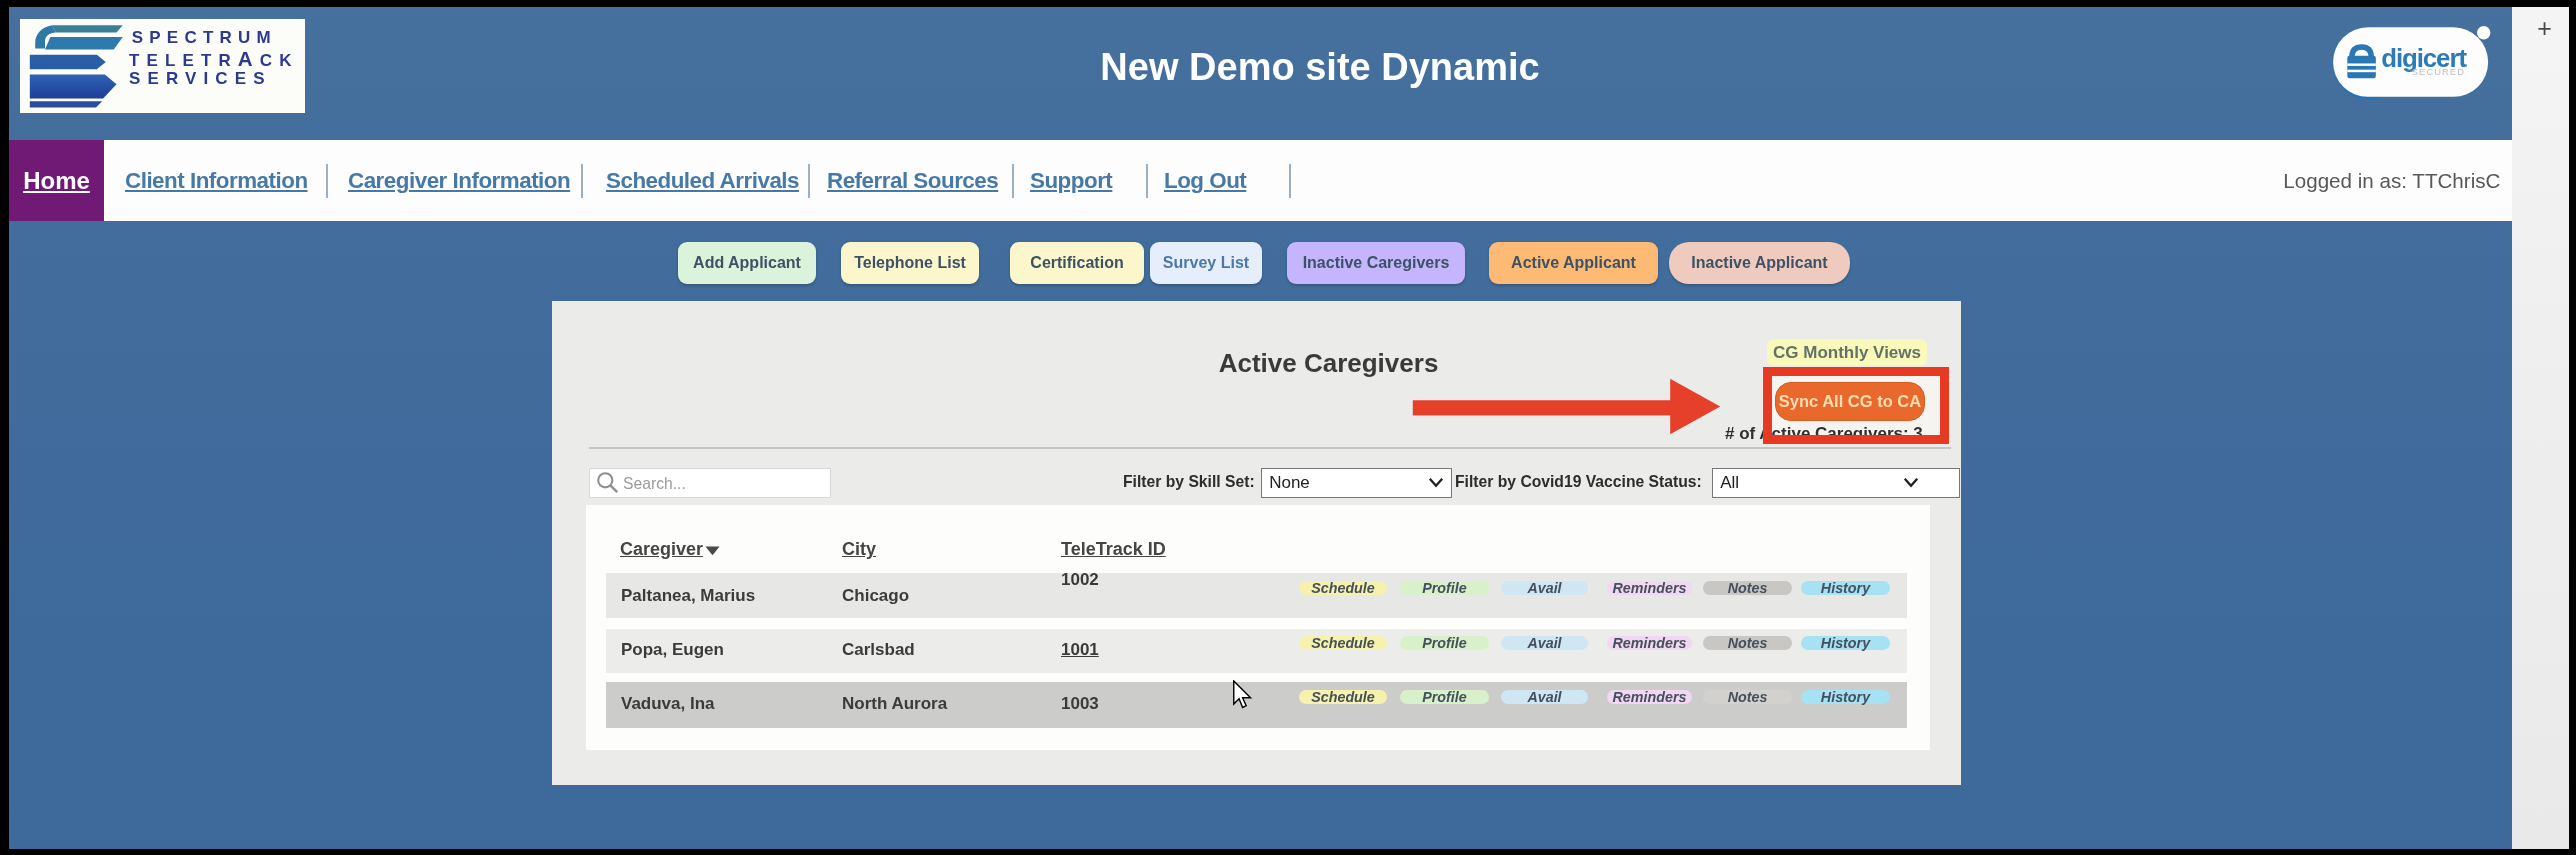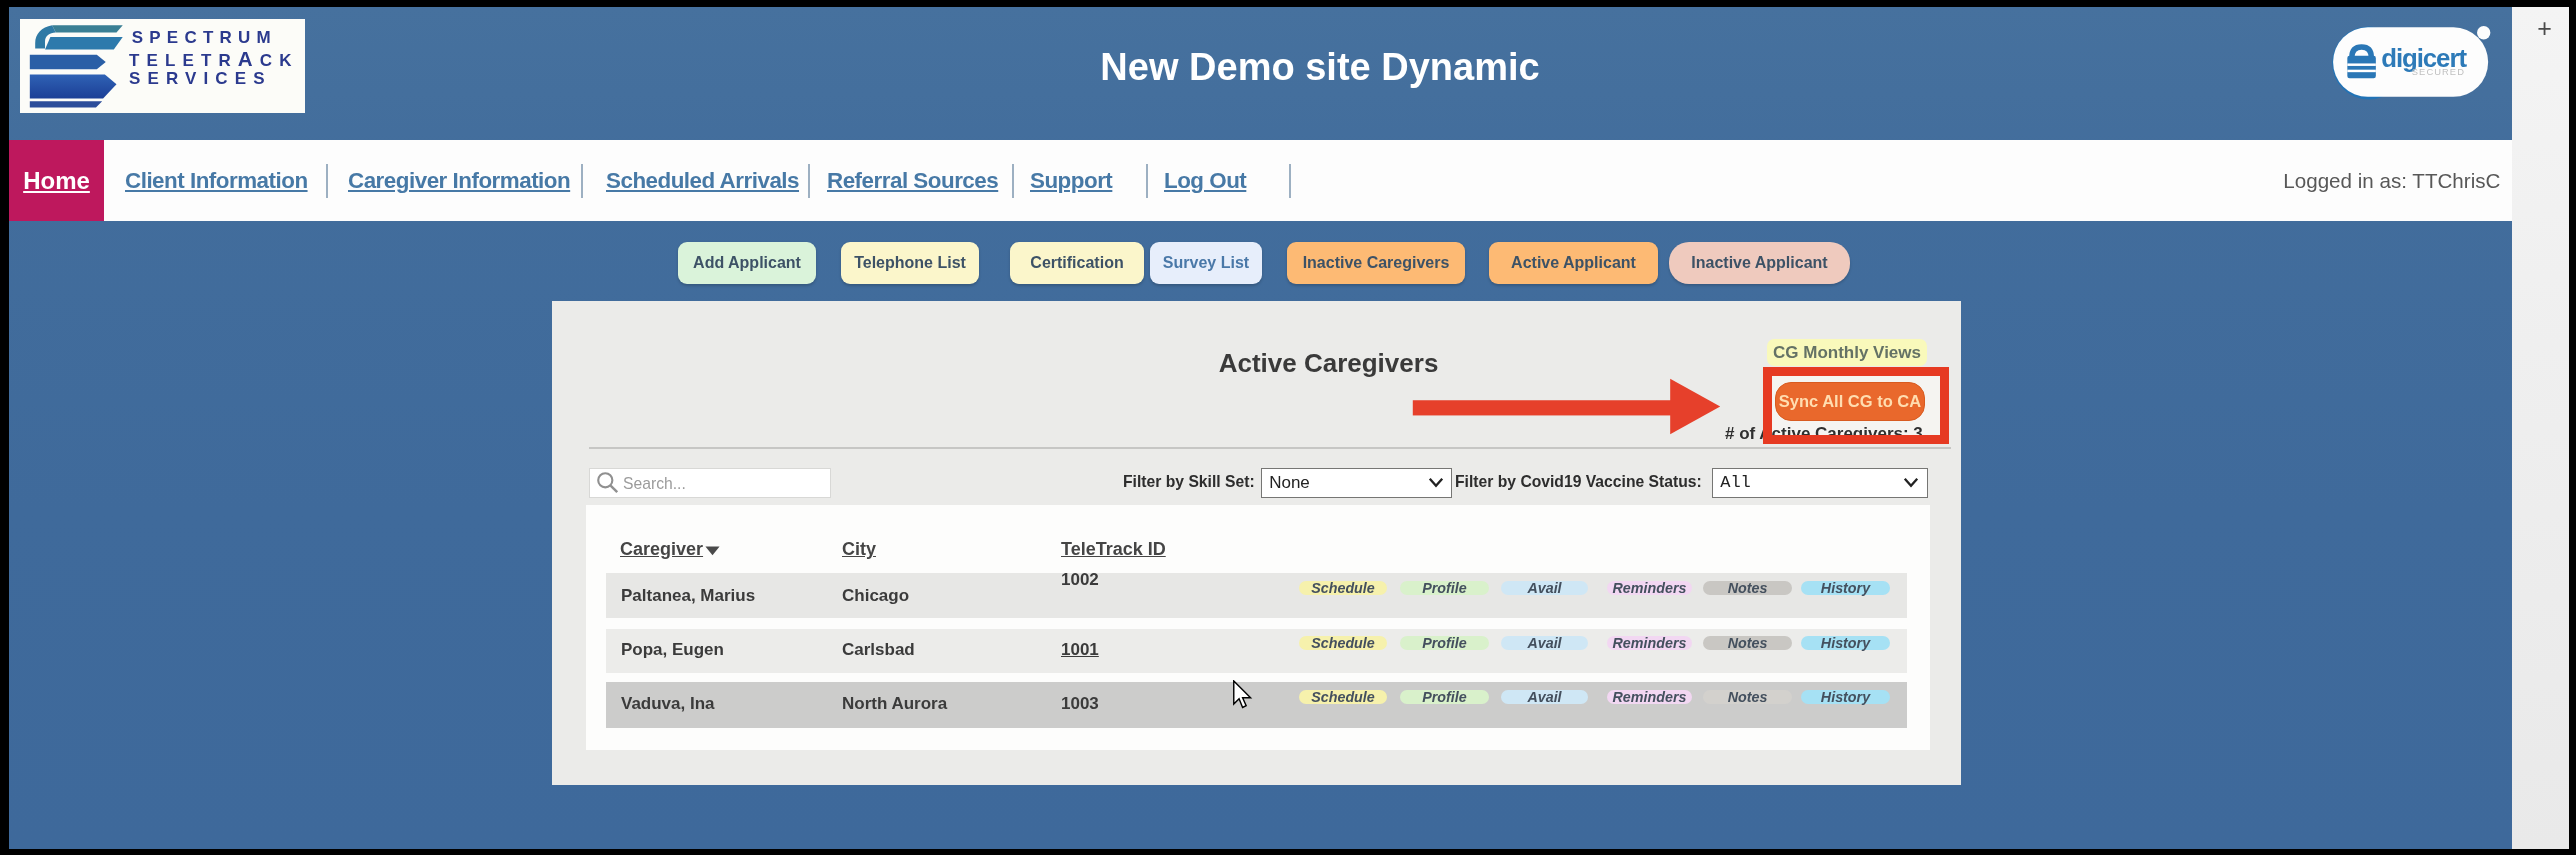--- a/index.html
+++ b/index.html
@@ -16,21 +16,21 @@
   
   #logobox { left:19.7px; top:19px; width:285px; height:94px; background:#fcfcf8; }
   
   #title { left:0px; top:46px; width:2640px; text-align:center; color:#fff;
     font-size:38px; font-weight:bold; letter-spacing:0px; }
   
   #nav { left:9px; top:140px; width:2503px; height:81px; background:#fdfdfd; }
   .navlink { position:absolute; top:0; height:81px; line-height:81px; font-size:22.4px; font-weight:bold;
     color:#4779a6; text-decoration:underline; white-space:nowrap; letter-spacing:-0.5px; }
   .navsep { position:absolute; top:24px; height:34px; width:1.8px; background:#9db0c2; }
-  #home { left:0px; top:0px; width:95px; height:81px; background:#be185d; color:#fff;
+  #home { left:0px; top:0px; width:95px; height:81px; background:#701a75; color:#fff;
     font-size:24px; font-weight:bold; text-align:center; line-height:81px; text-decoration:underline; }
   #loggedin { position:absolute; right:11.6px; top:0px; height:81px; line-height:81px; font-size:20.6px; color:#585858; }
   
   .topbtn { position:absolute; top:242px; height:42px; border-radius:9px; font-size:16px; font-weight:bold;
     color:#3d5266; text-align:center; box-shadow:0 1.8px 2.7px rgba(0,0,0,0.18); display:flex; align-items:center; justify-content:center; }
   
   #panel { left:552px; top:301px; width:1409px; height:484px; background:#ebebe9; }
   #paneltitle { left:552px; top:348px; width:1553px; text-align:center; font-size:26px; font-weight:bold; color:#3a3a3a; }
   #cgmv { left:1767px; top:339px; width:160px; height:27px; background:#f9f9bb; border-radius:7.2px;
     font-size:17px; font-weight:600; color:#647265; text-align:center; line-height:27px; }
@@ -108,37 +108,37 @@
   <div class="navlink" style="left:1021px">Support</div>
   <div class="navsep" style="left:1137px"></div>
   <div class="navlink" style="left:1155px">Log Out</div>
   <div class="navsep" style="left:1280px"></div>
   <div id="loggedin">Logged in as: TTChrisC</div>
 </div>
 <div class="topbtn" style="left:678px;  width:138px; background:#daf3da;">Add Applicant</div>
 <div class="topbtn" style="left:841px;  width:138px; background:#fbf6cb;">Telephone List</div>
 <div class="topbtn" style="left:1010px; width:134px; background:#fbf6cb;">Certification</div>
 <div class="topbtn" style="left:1150px; width:112px; background:#e7eefb; color:#4a78a8;">Survey List</div>
-<div class="topbtn" style="left:1287px; width:178px; background:#fdba74;">Inactive Caregivers</div>
+<div class="topbtn" style="left:1287px; width:178px; background:#c4b5fd;">Inactive Caregivers</div>
 <div class="topbtn" style="left:1489px; width:169px; background:#fdba74;">Active Applicant</div>
 <div class="topbtn" style="left:1669px; width:181px; background:#efcabe;border-radius:20px;">Inactive Applicant</div>
 <div class="abs" id="panel"></div>
 <div class="abs" id="paneltitle">Active Caregivers</div>
 <div class="abs" id="cgmv">CG Monthly Views</div>
 <div class="abs" id="redin"></div>
 <div class="abs" id="numcg"># of Active Caregivers: 3</div>
 <div class="abs" id="redrect"></div>
 <div class="abs" id="syncbtn">Sync All CG to CA</div>
 <div class="abs" id="hr1"></div>
 <div class="abs" id="search"></div>
 <div class="abs" id="searchtxt">Search...</div>
 <div class="flabel" style="left:1123px">Filter by Skill Set:</div>
 <div class="select" style="left:1261px; width:191px;">None</div>
 <div class="flabel" style="left:1455px">Filter by Covid19 Vaccine Status:</div>
-<div class="select" style="left:1712px; width:216px;font-family:Liberation Mono, monospace;">All</div>
+<div class="select" style="left:1712px; width:248px;">All</div>
 <div class="abs" id="card"></div>
 <div class="th" style="left:620px">Caregiver</div>
 <div class="th" style="left:842px">City</div>
 <div class="th" style="left:1061px">TeleTrack ID</div>
 <div class="row" style="top:573px; height:45px; background:#e7e7e5;"></div>
 <div class="row" style="top:629px; height:44px; background:#ececea;"></div>
 <div class="row" style="top:682px; height:46px; background:#cccccb;"></div>
 
 <svg class="abs" style="left:705px; top:546px;" width="15" height="9.8" viewBox="0 0 17 11">
     <polygon points="0.5,0.5 16.5,0.5 8.5,10.5" fill="#4a4a4a"></polygon>

